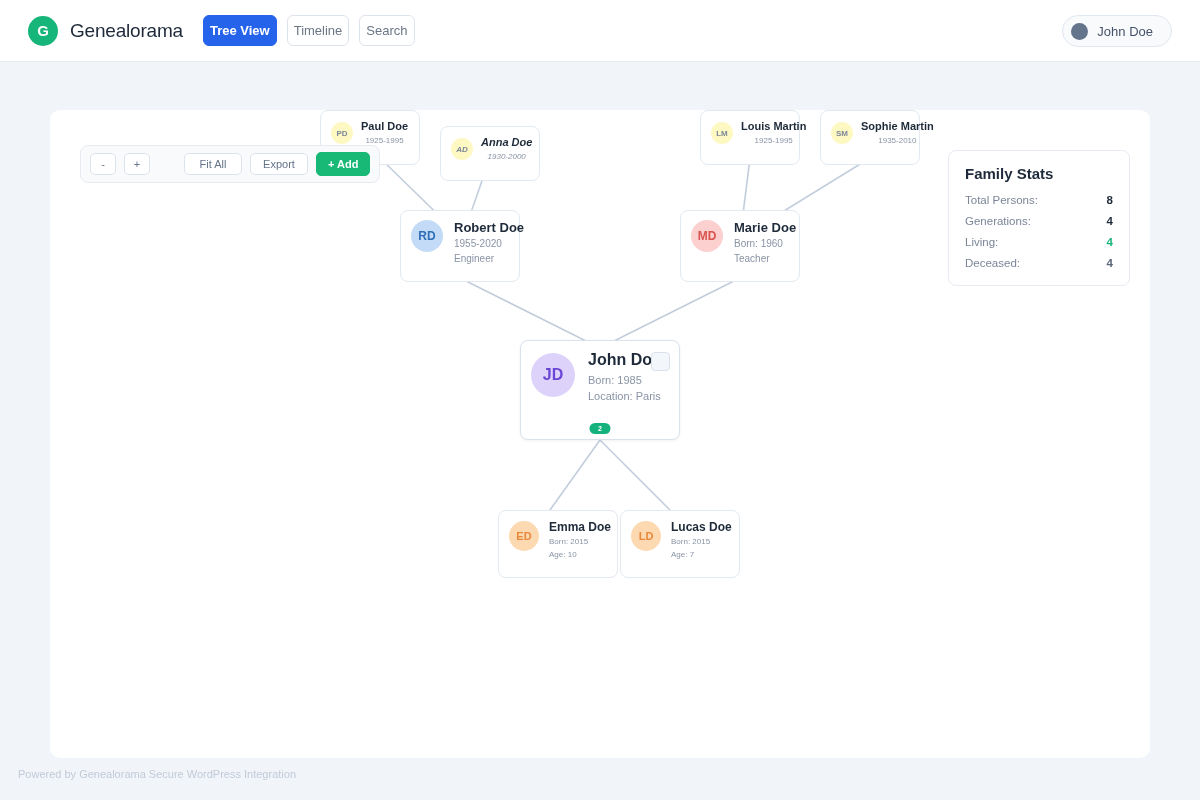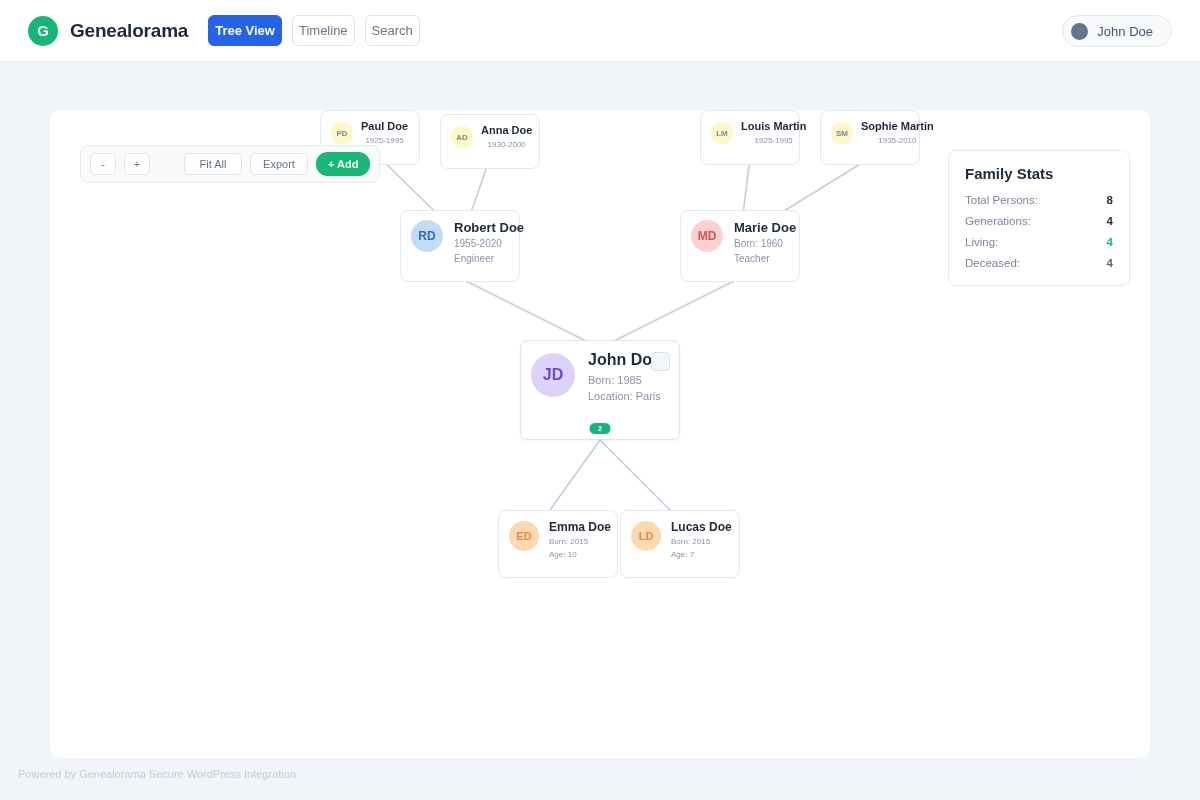--- a/index.html
+++ b/index.html
@@ -33,21 +33,21 @@
     font-size: 15px;
     font-weight: bold;
     display: flex;
     align-items: center;
     justify-content: center;
     flex: none;
   }
   .brand-title {
     margin-left: 12px;
     font-size: 19px;
-    font-weight: bold;
+    font-weight: normal;
     color: #1e2a3a;
     letter-spacing: -0.2px;
   }
   .nav-tabs {
     display: flex;
     align-items: center;
     gap: 10px;
     margin-left: 20px;
   }
   .tab {
@@ -134,21 +134,20 @@
     white-space: nowrap;
   }
   .tb-btn.wide { min-width: 58px; }
   .tb-btn.add {
     background: #18b877;
     border-color: #18b877;
     color: #ffffff;
     font-weight: bold;
     height: 24px;
     padding: 0 11px;
-    border-radius: 11px;
   }
   .tb-gap { width: 18px; }
 
   
   .links {
     position: absolute;
     left: 0; top: 0;
     width: 1100px;
     height: 648px;
     z-index: 1;
@@ -343,21 +342,21 @@
   <div class="node sm" style="left:270px; top:0px;">
     <div class="node-inner">
       <div class="av">PD</div>
       <div class="txt">
         <div class="nm">Paul Doe</div>
         <div class="meta">1925-1995</div>
       </div>
     </div>
   </div>
 
-  <div class="node sm" style="left:390px; top:4px;">
+  <div class="node sm" style="left:390px; top:16px;font-style:italic;">
     <div class="node-inner">
       <div class="av">AD</div>
       <div class="txt">
         <div class="nm">Anna Doe</div>
         <div class="meta">1930-2000</div>
       </div>
     </div>
   </div>
 
   <div class="node sm" style="left:650px; top:0px;">

